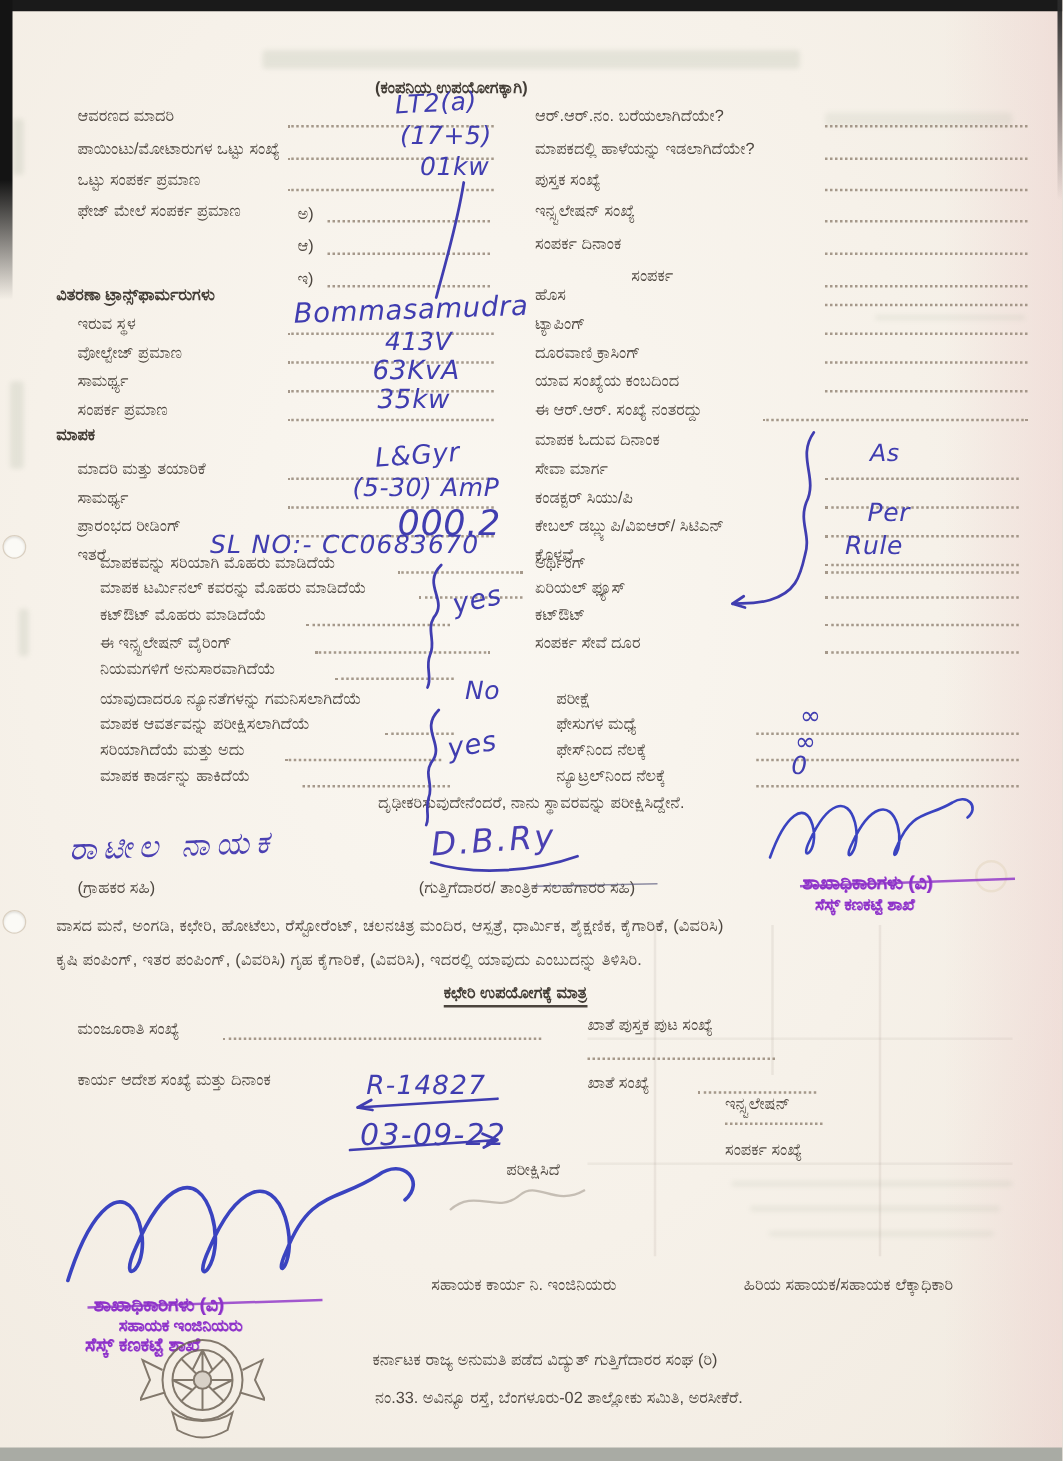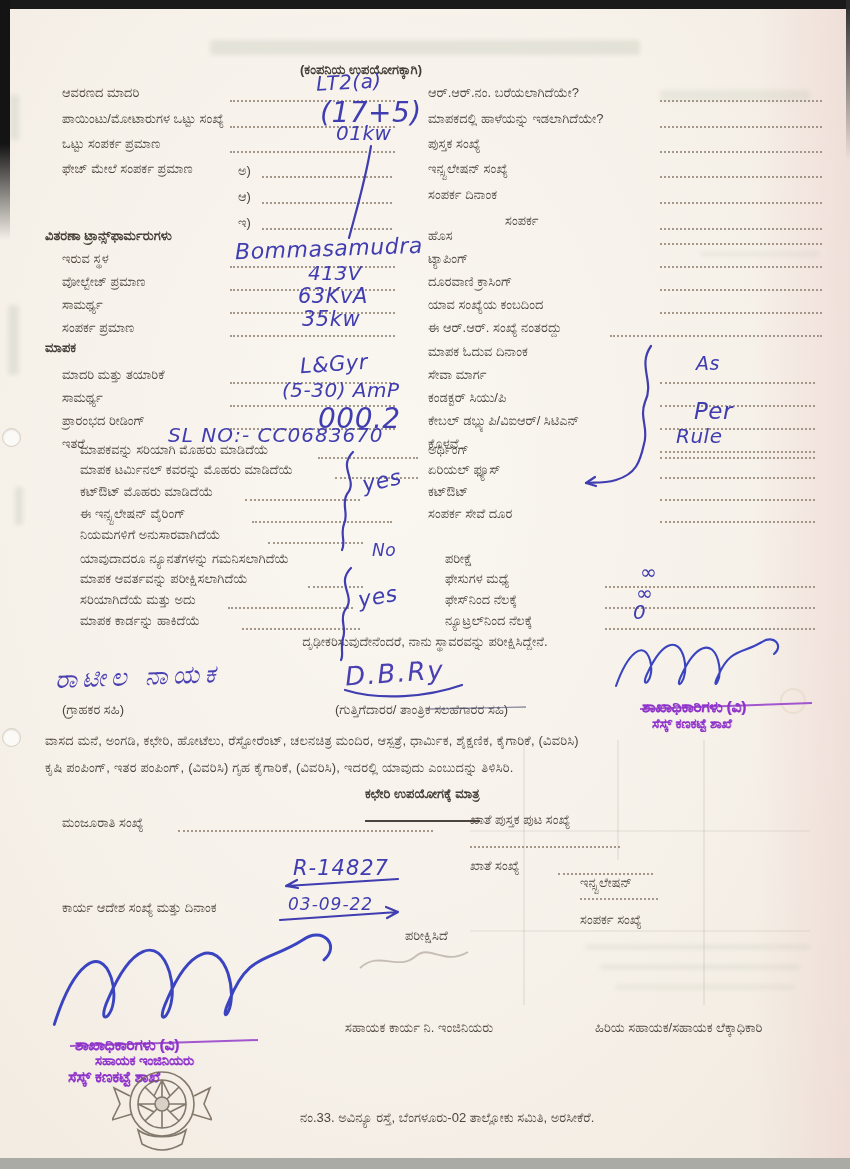--- a/index.html
+++ b/index.html
@@ -71,21 +71,21 @@
   <span class="t" style="left:238px;top:163px">ಅ)</span>
   <span class="t" style="left:238px;top:189px">ಆ)</span>
   <span class="t" style="left:238px;top:215px">ಇ)</span>
   <div class="dots" style="left:230px;top:100px;width:165px"></div>
   <div class="dots" style="left:230px;top:126px;width:165px"></div>
   <div class="dots" style="left:230px;top:151px;width:165px"></div>
   <div class="dots" style="left:262px;top:176px;width:130px"></div>
   <div class="dots" style="left:262px;top:202px;width:130px"></div>
   <div class="dots" style="left:262px;top:228px;width:130px"></div>
   <span class="hw" style="left:316px;top:70px;font-size:20px;transform:rotate(-3deg)">LT2(a)</span>
-  <span class="hw" style="left:320px;top:96px;font-size:28px">(17+5)</span>
+  <span class="hw" style="left:320px;top:96px;font-size:20px">(17+5)</span>
   <span class="hw" style="left:336px;top:121px;font-size:20px">01kw</span>
 
   <span class="t" style="left:428px;top:85px">ಆರ್.ಆರ್.ನಂ. ಬರೆಯಲಾಗಿದೆಯೇ?</span>
   <span class="t" style="left:428px;top:111px">ಮಾಪಕದಲ್ಲಿ ಹಾಳೆಯನ್ನು ಇಡಲಾಗಿದೆಯೇ?</span>
   <span class="t" style="left:428px;top:136px">ಪುಸ್ತಕ ಸಂಖ್ಯೆ</span>
   <span class="t" style="left:428px;top:161px">ಇನ್ಸ್ಟಲೇಷನ್ ಸಂಖ್ಯೆ</span>
   <span class="t" style="left:428px;top:187px">ಸಂಪರ್ಕ ದಿನಾಂಕ</span>
   <span class="t" style="left:505px;top:213px">ಸಂಪರ್ಕ</span>
   <div class="dots" style="left:660px;top:100px;width:162px"></div>
   <div class="dots" style="left:660px;top:126px;width:162px"></div>
@@ -135,42 +135,42 @@
   <span class="t" style="left:428px;top:344px">ಮಾಪಕ ಓದುವ ದಿನಾಂಕ</span>
   <span class="t" style="left:428px;top:367px">ಸೇವಾ ಮಾರ್ಗ</span>
   <span class="t" style="left:428px;top:390px">ಕಂಡಕ್ಟರ್ ಸಿಯು/ಪಿ</span>
   <span class="t" style="left:428px;top:413px">ಕೇಬಲ್ ಡಬ್ಲ್ಯುಪಿ/ವಿಐಆರ್/ ಸಿಟಿಎನ್</span>
   <span class="t" style="left:428px;top:436px">ಕೊಳವೆ</span>
   <div class="dots" style="left:660px;top:382px;width:155px"></div>
   <div class="dots" style="left:660px;top:405px;width:155px"></div>
   <div class="dots" style="left:660px;top:428px;width:155px"></div>
   <div class="dots" style="left:660px;top:451px;width:155px"></div>
   <span class="hw" style="left:696px;top:352px;font-size:19px">As</span>
-  <span class="hw" style="left:694px;top:398px;font-size:23px">Per</span>
+  <span class="hw" style="left:694px;top:398px;font-size:20px">Per</span>
   <span class="hw" style="left:676px;top:424px;font-size:20px">Rule</span>
 
   <span class="t" style="left:80px;top:442px">ಮಾಪಕವನ್ನು ಸರಿಯಾಗಿ ಮೊಹರು ಮಾಡಿದೆಯೆ</span>
   <span class="t" style="left:80px;top:462px">ಮಾಪಕ ಟರ್ಮಿನಲ್ ಕವರನ್ನು ಮೊಹರು ಮಾಡಿದೆಯೆ</span>
   <span class="t" style="left:80px;top:484px">ಕಟ್ಔಟ್ ಮೊಹರು ಮಾಡಿದೆಯೆ</span>
   <span class="t" style="left:80px;top:506px">ಈ ಇನ್ಸ್ಟಲೇಷನ್ ವೈರಿಂಗ್</span>
   <span class="t" style="left:80px;top:527px">ನಿಯಮಗಳಿಗೆ ಅನುಸಾರವಾಗಿದೆಯೆ</span>
   <span class="t" style="left:80px;top:551px">ಯಾವುದಾದರೂ ನ್ಯೂನತೆಗಳನ್ನು ಗಮನಿಸಲಾಗಿದೆಯೆ</span>
   <span class="t" style="left:80px;top:571px">ಮಾಪಕ ಆವರ್ತವನ್ನು ಪರೀಕ್ಷಿಸಲಾಗಿದೆಯೆ</span>
   <span class="t" style="left:80px;top:592px">ಸರಿಯಾಗಿದೆಯೆ ಮತ್ತು ಅದು</span>
   <span class="t" style="left:80px;top:613px">ಮಾಪಕ ಕಾರ್ಡನ್ನು ಹಾಕಿದೆಯೆ</span>
   <div class="dots" style="left:318px;top:457px;width:100px"></div>
   <div class="dots" style="left:335px;top:477px;width:83px"></div>
   <div class="dots" style="left:245px;top:499px;width:115px"></div>
   <div class="dots" style="left:252px;top:521px;width:140px"></div>
   <div class="dots" style="left:268px;top:542px;width:95px"></div>
   <div class="dots" style="left:308px;top:586px;width:55px"></div>
   <div class="dots" style="left:228px;top:607px;width:125px"></div>
   <div class="dots" style="left:242px;top:628px;width:118px"></div>
   <span class="hw" style="left:362px;top:468px;font-size:22px;transform:rotate(-12deg)">yes</span>
-  <span class="hw" style="left:372px;top:540px;font-size:17px">No</span>
+  <span class="hw" style="left:372px;top:540px;font-size:20px">No</span>
   <span class="hw" style="left:358px;top:584px;font-size:22px;transform:rotate(-10deg)">yes</span>
 
   <span class="t" style="left:428px;top:442px">ಅರ್ಥಿಂಗ್</span>
   <span class="t" style="left:428px;top:462px">ಏರಿಯಲ್ ಫ್ಯೂಸ್</span>
   <span class="t" style="left:428px;top:484px">ಕಟ್ಔಟ್</span>
   <span class="t" style="left:428px;top:506px">ಸಂಪರ್ಕ ಸೇವೆ ದೂರ</span>
   <div class="dots" style="left:660px;top:457px;width:155px"></div>
   <div class="dots" style="left:660px;top:477px;width:155px"></div>
   <div class="dots" style="left:660px;top:499px;width:155px"></div>
   <div class="dots" style="left:660px;top:521px;width:155px"></div>
@@ -191,40 +191,41 @@
   <span class="hw" style="left:55px;top:662px;font-size:25px;letter-spacing:5px;transform:rotate(-2deg);color:#4b40b2">ರಾಟೀಲ ನಾಯಕ</span>
   <span class="t" style="left:62px;top:702px">(ಗ್ರಾಹಕರ ಸಹಿ)</span>
   <span class="hw" style="left:345px;top:658px;font-size:26px;letter-spacing:2px;transform:rotate(-4deg);color:#4b40b2">D.B.Ry</span>
   <span class="t" style="left:335px;top:702px">(ಗುತ್ತಿಗೆದಾರರ/ ತಾಂತ್ರಿಕ ಸಲಹೆಗಾರರ ಸಹಿ)</span>
   <span class="st" style="left:642px;top:698px;font-size:15px">ಶಾಖಾಧಿಕಾರಿಗಳು (ವಿ)</span>
   <span class="st" style="left:652px;top:716px;font-size:13px">ಸೆಸ್ಕ್ ಕಣಕಟ್ಟೆ ಶಾಖೆ</span>
 
   <span class="t" style="left:45px;top:733px;letter-spacing:.2px">ವಾಸದ ಮನೆ, ಅಂಗಡಿ, ಕಛೇರಿ, ಹೋಟೆಲು, ರೆಸ್ಟೋರೆಂಟ್, ಚಲನಚಿತ್ರ ಮಂದಿರ, ಆಸ್ಪತ್ರೆ, ಧಾರ್ಮಿಕ, ಶೈಕ್ಷಣಿಕ, ಕೈಗಾರಿಕೆ, (ವಿವರಿಸಿ)</span>
   <span class="t" style="left:45px;top:760px;letter-spacing:.2px">ಕೃಷಿ ಪಂಪಿಂಗ್, ಇತರ ಪಂಪಿಂಗ್, (ವಿವರಿಸಿ) ಗೃಹ ಕೈಗಾರಿಕೆ, (ವಿವರಿಸಿ), ಇದರಲ್ಲಿ ಯಾವುದು ಎಂಬುದನ್ನು ತಿಳಿಸಿರಿ.</span>
 
-  <span class="t tb" style="left:365px;top:786px;border-bottom:2px solid #4c453e;padding-bottom:18px">ಕಛೇರಿ ಉಪಯೋಗಕ್ಕೆ ಮಾತ್ರ</span>
+  <span class="t tb" style="left:355px;top:786px;border-bottom:2px solid #4c453e;padding-bottom:2px">ಕಛೇರಿ ಉಪಯೋಗಕ್ಕೆ ಮಾತ್ರ</span>
   <span class="t" style="left:62px;top:815px">ಮಂಜೂರಾತಿ ಸಂಖ್ಯೆ</span>
   <div class="dots" style="left:178px;top:830px;width:255px"></div>
   <span class="t" style="left:470px;top:812px">ಖಾತೆ ಪುಸ್ತಕ ಪುಟ ಸಂಖ್ಯೆ</span>
   <div class="dots" style="left:470px;top:846px;width:150px"></div>
   <span class="t" style="left:470px;top:858px">ಖಾತೆ ಸಂಖ್ಯೆ</span>
   <div class="dots" style="left:558px;top:873px;width:95px"></div>
-  <span class="t" style="left:62px;top:900px">ಕಾರ್ಯ ಆದೇಶ ಸಂಖ್ಯೆ ಮತ್ತು ದಿನಾಂಕ</span>
+  <span class="t" style="left:62px;top:856px">ಕಾರ್ಯ ಆದೇಶ ಸಂಖ್ಯೆ ಮತ್ತು ದಿನಾಂಕ</span>
   <span class="hw" style="left:293px;top:856px;font-size:21px;letter-spacing:1px">R-14827</span>
-  <span class="hw" style="left:288px;top:894px;font-size:17px;letter-spacing:1px">03-09-22</span>
+  <span class="hw" style="left:288px;top:894px;font-size:24px;letter-spacing:1px">03-09-22</span>
   <span class="t" style="left:580px;top:875px">ಇನ್ಸ್ಟಲೇಷನ್</span>
   <div class="dots" style="left:580px;top:898px;width:78px"></div>
   <span class="t" style="left:580px;top:912px">ಸಂಪರ್ಕ ಸಂಖ್ಯೆ</span>
   <span class="t" style="left:405px;top:928px">ಪರೀಕ್ಷಿಸಿದೆ</span>
 
   <span class="st" style="left:75px;top:1036px;font-size:15px">ಶಾಖಾಧಿಕಾರಿಗಳು (ವಿ)</span>
   <span class="st" style="left:95px;top:1053px;font-size:13px;font-weight:bold">ಸಹಾಯಕ ಇಂಜಿನಿಯರು</span>
   <span class="st" style="left:68px;top:1068px;font-size:15px">ಸೆಸ್ಕ್ ಕಣಕಟ್ಟೆ ಶಾಖೆ</span>
   <span class="t" style="left:345px;top:1020px">ಸಹಾಯಕ ಕಾರ್ಯ ನಿ. ಇಂಜಿನಿಯರು</span>
   <span class="t" style="left:595px;top:1020px">ಹಿರಿಯ ಸಹಾಯಕ/ಸಹಾಯಕ ಲೆಕ್ಕಾಧಿಕಾರಿ</span>
+  <span class="t" style="left:298px;top:1080px">ಕರ್ನಾಟಕ ರಾಜ್ಯ ಅನುಮತಿ ಪಡೆದ ವಿದ್ಯುತ್ ಗುತ್ತಿಗೆದಾರರ ಸಂಘ (ರಿ)</span>
   <span class="t" style="left:300px;top:1110px">ನಂ.33. ಅವಿನ್ಯೂ ರಸ್ತೆ, ಬೆಂಗಳೂರು-02 ತಾಲ್ಲೋಕು ಸಮಿತಿ, ಅರಸೀಕೆರೆ.</span>
 
   <svg class="ink" style="left:112px;top:1062px" width="100" height="100" viewBox="0 0 100 100">
     <g stroke="#6f6457" fill="none" stroke-width="1.6" opacity="0.85">
       <circle cx="50" cy="42" r="32"></circle>
       <circle cx="50" cy="42" r="24"></circle>
       <circle cx="50" cy="42" r="7" fill="#6f6457" fill-opacity=".25"></circle>
       <g>
         <path d="M50,18 V35 M50,49 V66 M26,42 H43 M57,42 H74 M33,25 L45,37 M55,47 L67,59 M67,25 L55,37 M45,47 L33,59 M50,18 L42,34 M50,18 L58,34 M26,42 L42,50 M74,42 L58,50"></path>
       </g>

